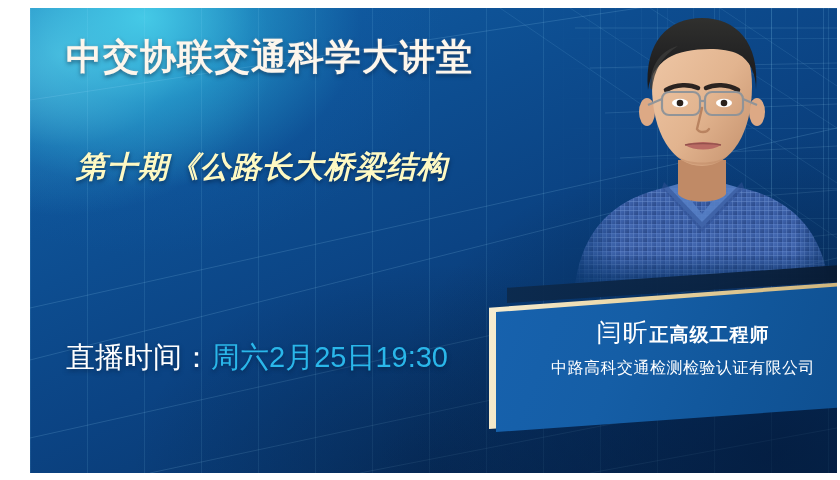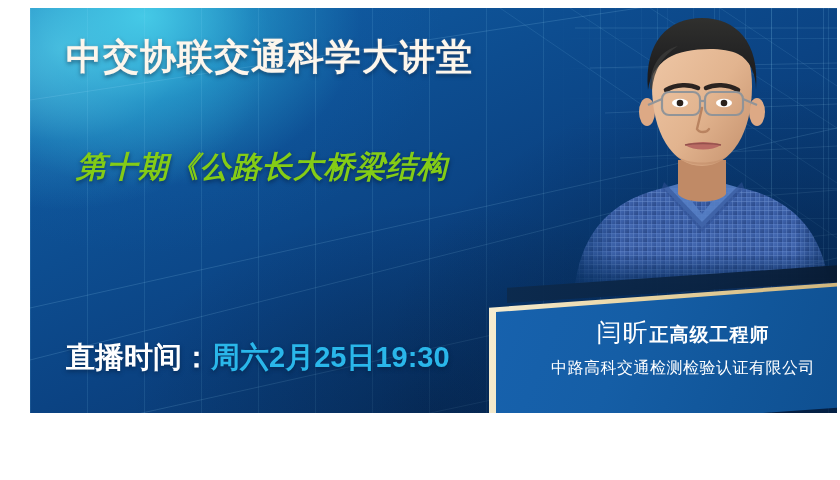--- a/index.html
+++ b/index.html
@@ -1,19 +1,19 @@
 <!DOCTYPE html>
 <html><head>
 <meta charset="utf-8">
 <style>
   html,body{margin:0;padding:0;background:#ffffff;}
   body{width:840px;height:480px;overflow:hidden;font-family:"Liberation Sans","DejaVu Sans",sans-serif;}
 
   #poster{
-    position:absolute;left:30px;top:8px;width:807px;height:405px;
+    position:absolute;left:30px;top:8px;width:807px;height:465px;
     overflow:hidden;background:#0b3f7a;
   }
 
   
   .bg-base{
     position:absolute;inset:0;
     background:
       radial-gradient(ellipse 420px 330px at 14% 2%,  rgba(70,205,233,0.95) 0%, rgba(42,170,215,0.55) 26%, rgba(20,100,175,0.15) 52%, rgba(0,0,0,0) 72%),
       radial-gradient(ellipse 300px 230px at 4% 10%, rgba(120,225,240,0.85) 0%, rgba(60,185,225,0.30) 40%, rgba(0,0,0,0) 70%),
       linear-gradient(155deg,#1464a8 0%, #0f579c 18%, #0d4d90 34%, #0b4383 52%, #093a73 70%, #072f5f 86%, #06284f 100%);
@@ -59,29 +59,29 @@
 
   
   .main-title{
     position:absolute;left:36px;top:25px;
     font-size:36px;font-weight:bold;color:#fdf6ec;letter-spacing:1px;
     text-shadow:0 2px 4px rgba(3,25,55,.55), 0 0 2px rgba(255,255,255,.35);
     white-space:nowrap;
   }
   .sub-block{position:absolute;left:46px;top:138px;}
   .sub-line{
-    font-size:30px;font-style:italic;font-weight:bold;color:#84cc16;
+    font-size:30px;font-style:italic;font-weight:bold;color:#fef9c3;
     letter-spacing:1px;line-height:1.42;white-space:nowrap;
     text-shadow:0 2px 4px rgba(3,25,55,.6);
   }
   .sub-line.l2{margin-left:-8px;}
 
   .livetime{
     position:absolute;left:36px;top:330px;white-space:nowrap;
-    font-size:29px;font-weight:bold;letter-spacing:0px;
+    font-size:29px;font-weight:normal;letter-spacing:0px;
     text-shadow:0 2px 4px rgba(3,25,55,.55);
   }
   .lt-label{color:#ffffff;}
   .lt-value{color:#2ab7ea;}
 
   
   .panel-wrap{position:absolute;left:455px;top:255px;width:385px;height:180px;}
   .panel-gold{
     position:absolute;left:4px;top:18px;width:372px;height:148px;
     background:linear-gradient(100deg,#f6edd2 0%,#e8d4a2 40%,#c9ad72 100%);

